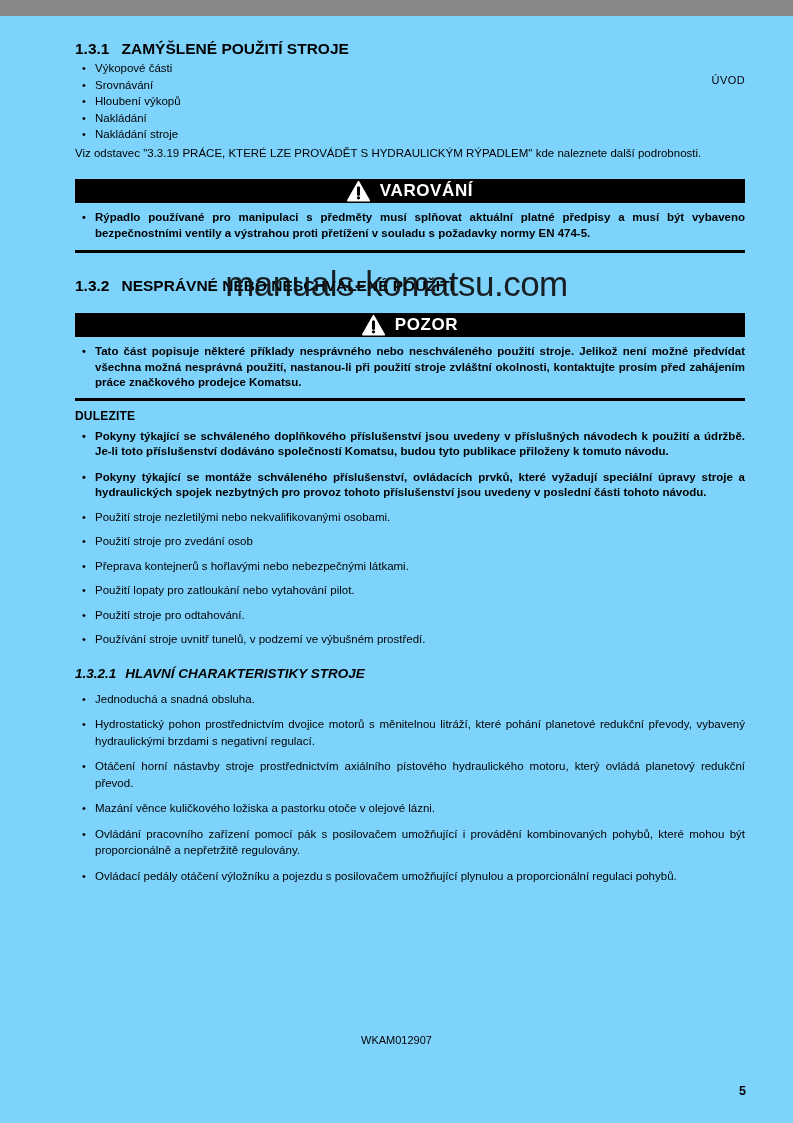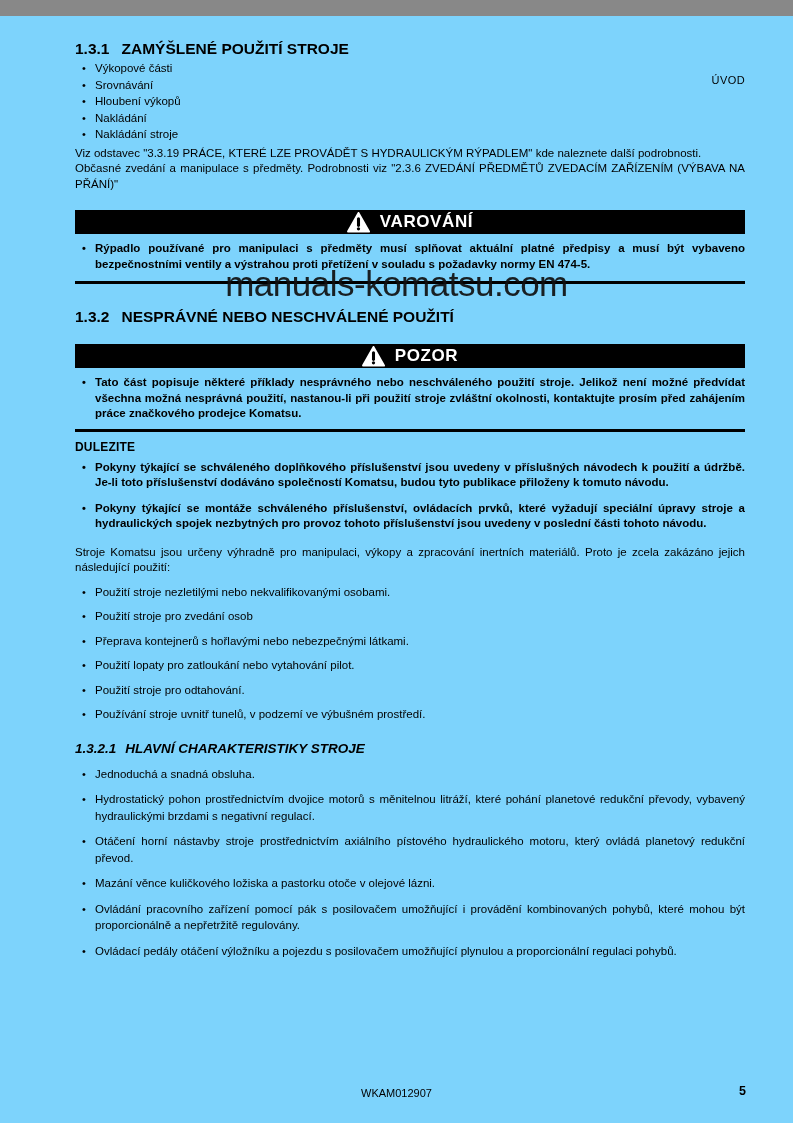--- a/index.html
+++ b/index.html
@@ -69,21 +69,21 @@
     transform:translateX(-50%);
     font-size:35px; font-weight:500;
     color:rgba(15,15,15,0.92);
     white-space:nowrap;
     letter-spacing:-0.5px;
     z-index:5;
     pointer-events:none;
     text-align:right;
   }
   .footer-code {
-    position:absolute; top:1071px; left:0; width:100%;
+    position:absolute; top:1018px; left:0; width:100%;
     text-align:center; font-size:11px;
   }
   .footer-page {
     position:absolute; top:1068px; right:47px;
     font-size:12.5px; font-weight:bold;
   }
 </style>
 </head>
 <body>
 
@@ -118,21 +118,20 @@
           <span class="dot">•</span>
           <span class="txt">Nakládání</span>
         </div>
       <div class="li">
           <span class="dot">•</span>
           <span class="txt">Nakládání stroje</span>
         </div>
     </div>
 
     <p class="para" style="margin-top:3px">Viz odstavec "3.3.19 PRÁCE, KTERÉ LZE PROVÁDĚT S HYDRAULICKÝM RÝPADLEM" kde naleznete další podrobnosti.</p>
-    <p class="para" style="margin-top:0">Občasné zvedání a manipulace s předměty. Podrobnosti viz "2.3.6 ZVEDÁNÍ PŘEDMĚTŮ ZVEDACÍM ZAŘÍZENÍM (VÝBAVA NA PŘÁNÍ)"</p>
 
     <div class="banner">
       <span>
         <svg width="23" height="21" viewBox="0 0 24 22" aria-hidden="true">
           <path d="M12 1 L23 20.5 H1 Z" fill="#ffffff" stroke="#ffffff" stroke-width="2" stroke-linejoin="round"></path>
           <path d="M12 7.2 L12 14" stroke="#000000" stroke-width="3.2" stroke-linecap="round"></path>
           <circle cx="12" cy="17.6" r="1.7" fill="#000000"></circle>
         </svg>
       </span>
       <span>VAROVÁNÍ</span>
@@ -173,21 +172,20 @@
       <div class="li notice-li">
         <span class="dot">•</span>
         <span class="txt">Pokyny týkající se schváleného doplňkového příslušenství jsou uvedeny v příslušných návodech k použití a údržbě. Je-li toto příslušenství dodáváno společností Komatsu, budou tyto publikace přiloženy k tomuto návodu.</span>
       </div>
       <div class="li notice-li" style="margin-top:10px">
         <span class="dot">•</span>
         <span class="txt">Pokyny týkající se montáže schváleného příslušenství, ovládacích prvků, které vyžadují speciální úpravy stroje a hydraulických spojek nezbytných pro provoz tohoto příslušenství jsou uvedeny v poslední části tohoto návodu.</span>
       </div>
     </div>
 
-    <p class="para" style="margin-top:13px">Stroje Komatsu jsou určeny výhradně pro manipulaci, výkopy a zpracování inertních materiálů. Proto je zcela zakázáno jejich následující použití:</p>
 
     <div class="ul ul-wide" style="margin-top:5px">
       <div class="li">
           <span class="dot">•</span>
           <span class="txt">Použití stroje nezletilými nebo nekvalifikovanými osobami.</span>
         </div>
       <div class="li">
           <span class="dot">•</span>
           <span class="txt">Použití stroje pro zvedání osob</span>
         </div>

